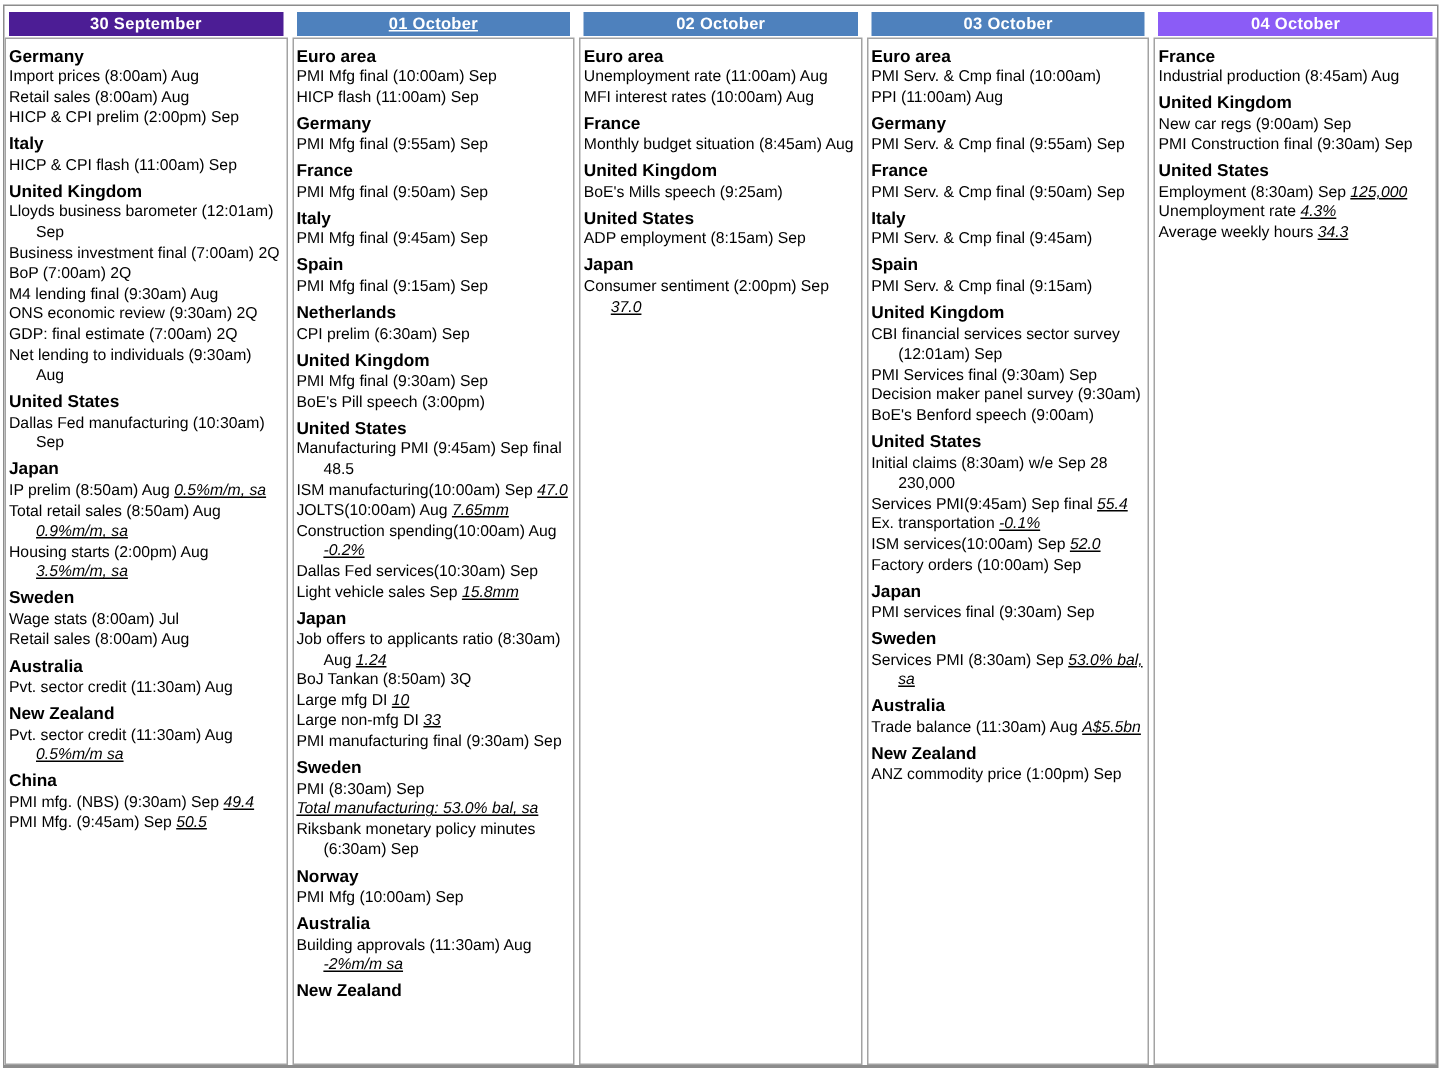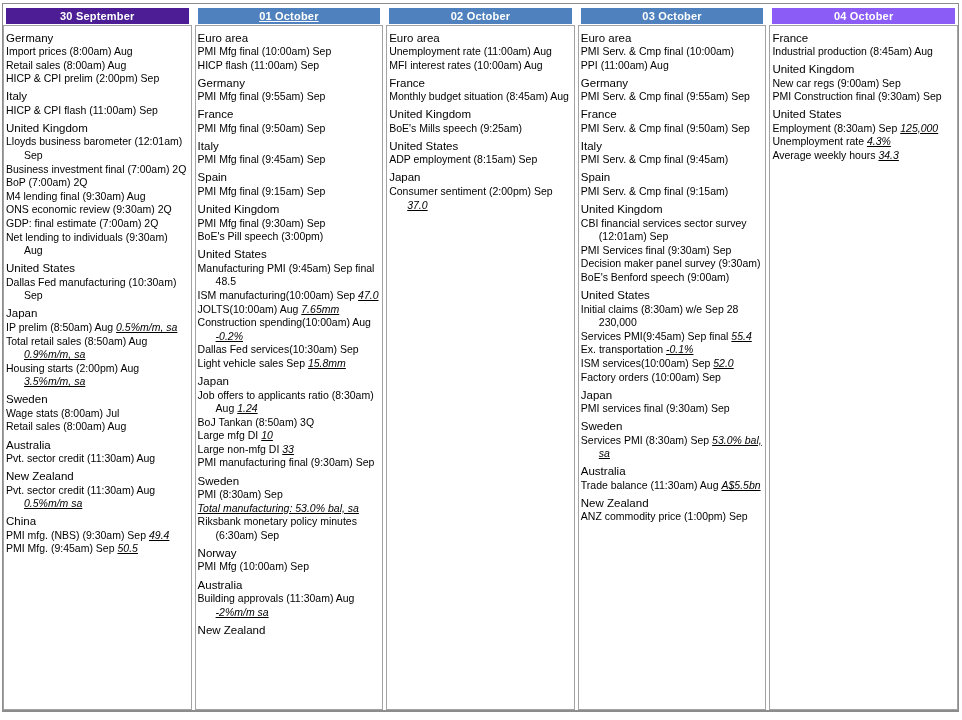--- a/index.html
+++ b/index.html
@@ -48,21 +48,21 @@
     flex: 1;
     border: 1px solid #a3a3a3;
     margin-top: 1px;
     padding: 1px 3px 3px 2px;
     display: flex;
     flex-direction: column;
     overflow: hidden;
     background: #fff;
   }
   .country {
-    font-weight: normal;
+    font-weight: bold;
     font-size: 11.5px;
     line-height: 13.5px;
     margin-top: 4.5px;
   }
   .event {
     font-size: 10.5px;
     line-height: 13.6px;
     padding-left: 18px;
     text-indent: -18px;
   }
@@ -144,20 +144,24 @@
           </div>
           <div>
             <div class="country">Italy</div>
             <div class="event"><span>PMI Mfg final (9:45am) Sep</span></div>
           </div>
           <div>
             <div class="country">Spain</div>
             <div class="event"><span>PMI Mfg final (9:15am) Sep</span></div>
           </div>
           <div>
+            <div class="country">Netherlands</div>
+            <div class="event"><span>CPI prelim (6:30am) Sep</span></div>
+          </div>
+          <div>
             <div class="country">United Kingdom</div>
             <div class="event"><span>PMI Mfg final (9:30am) Sep</span></div>
             <div class="event"><span>BoE's Pill speech (3:00pm)</span></div>
           </div>
           <div>
             <div class="country">United States</div>
             <div class="event"><span>Manufacturing PMI (9:45am) Sep final 48.5</span></div>
             <div class="event"><span>ISM manufacturing(10:00am) Sep </span><span class="u">47.0</span></div>
             <div class="event"><span>JOLTS(10:00am) Aug </span><span class="u">7.65mm</span></div>
             <div class="event"><span>Construction spending(10:00am) Aug </span><span class="u">-0.2%</span></div>

